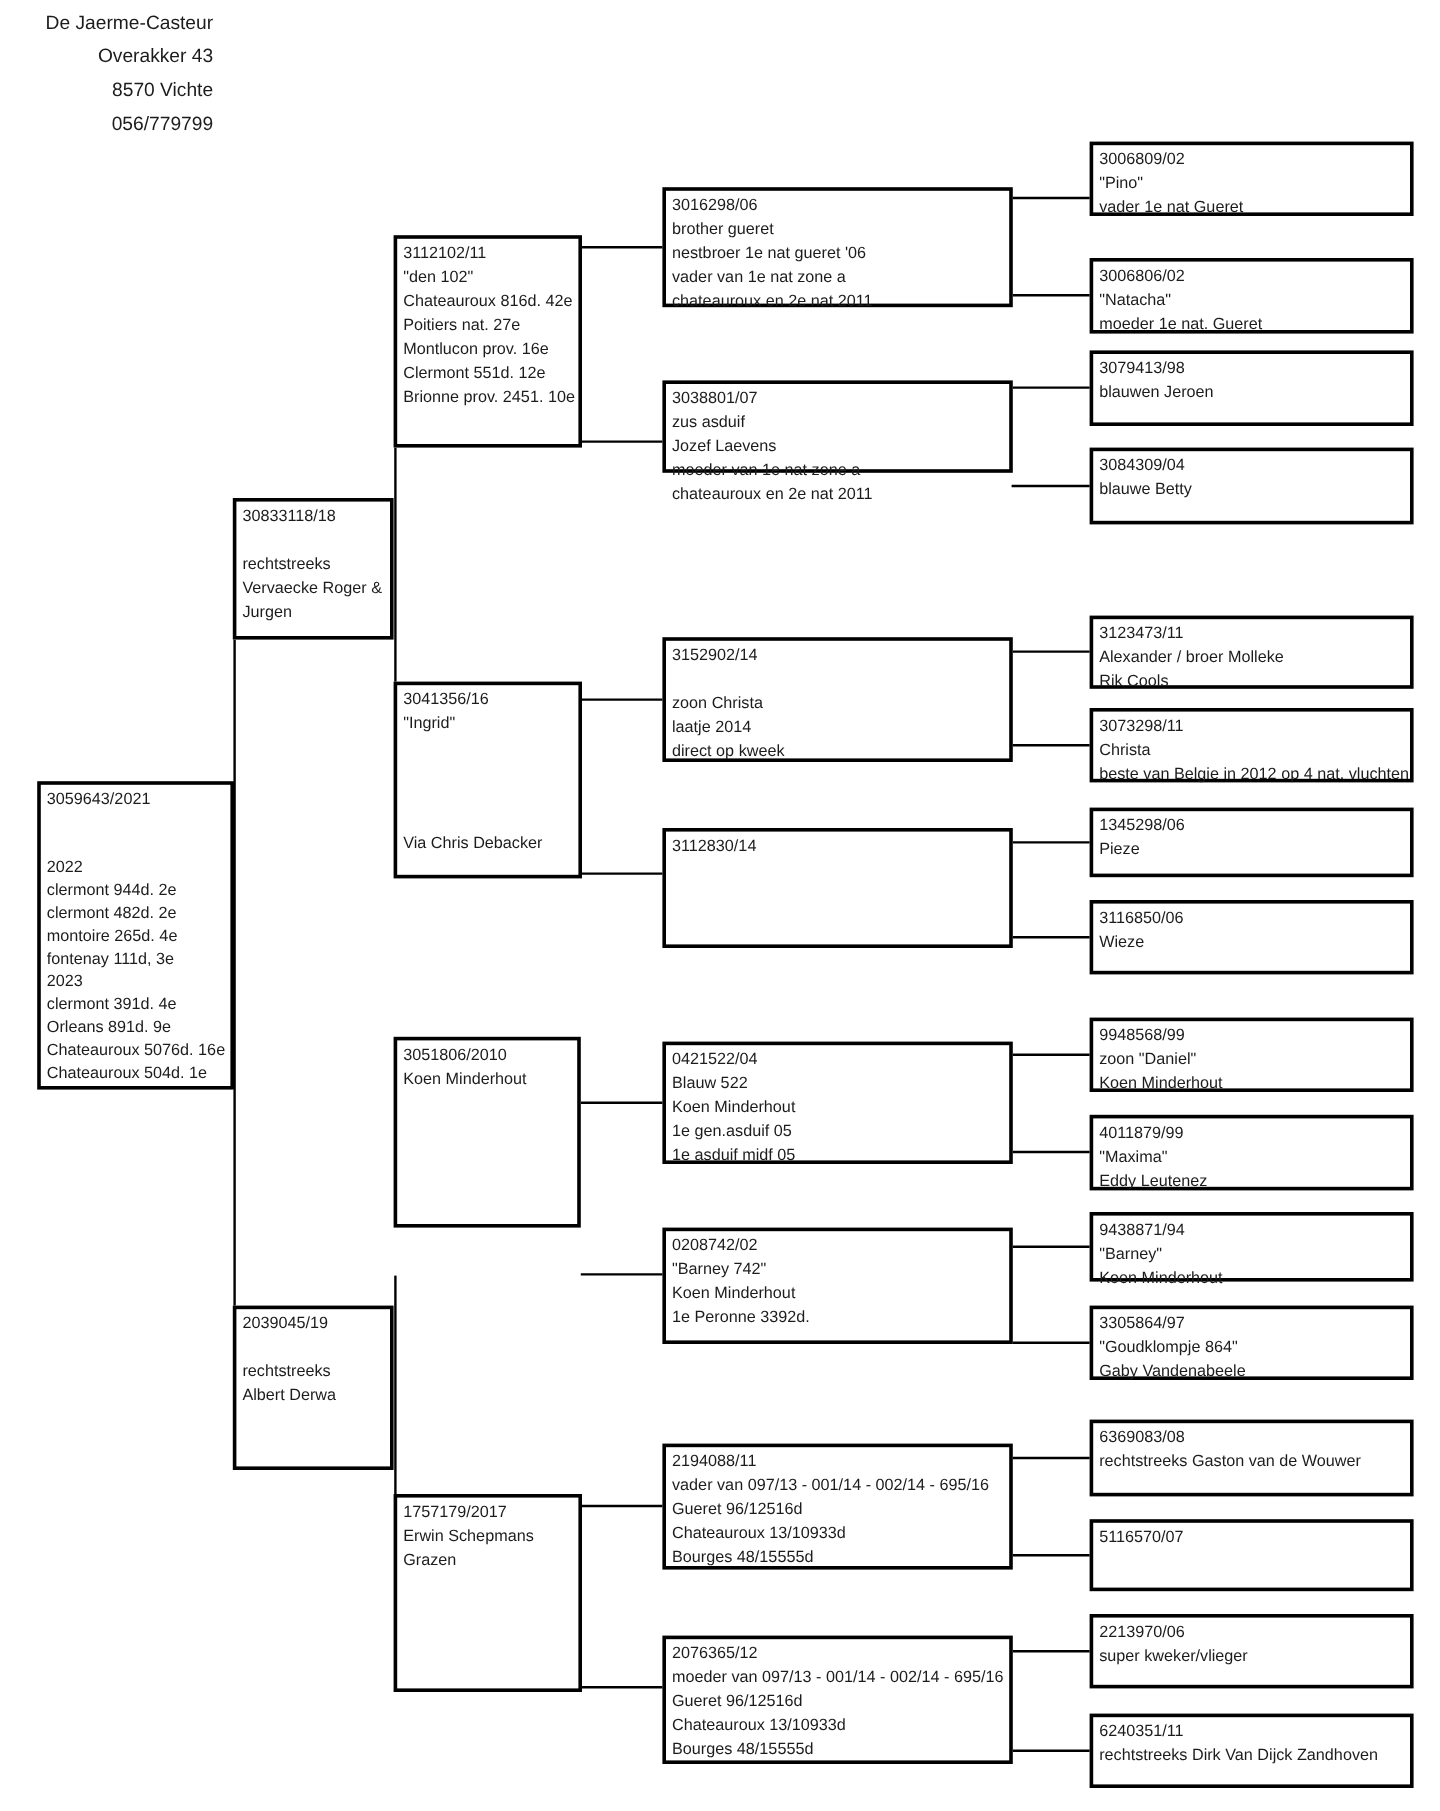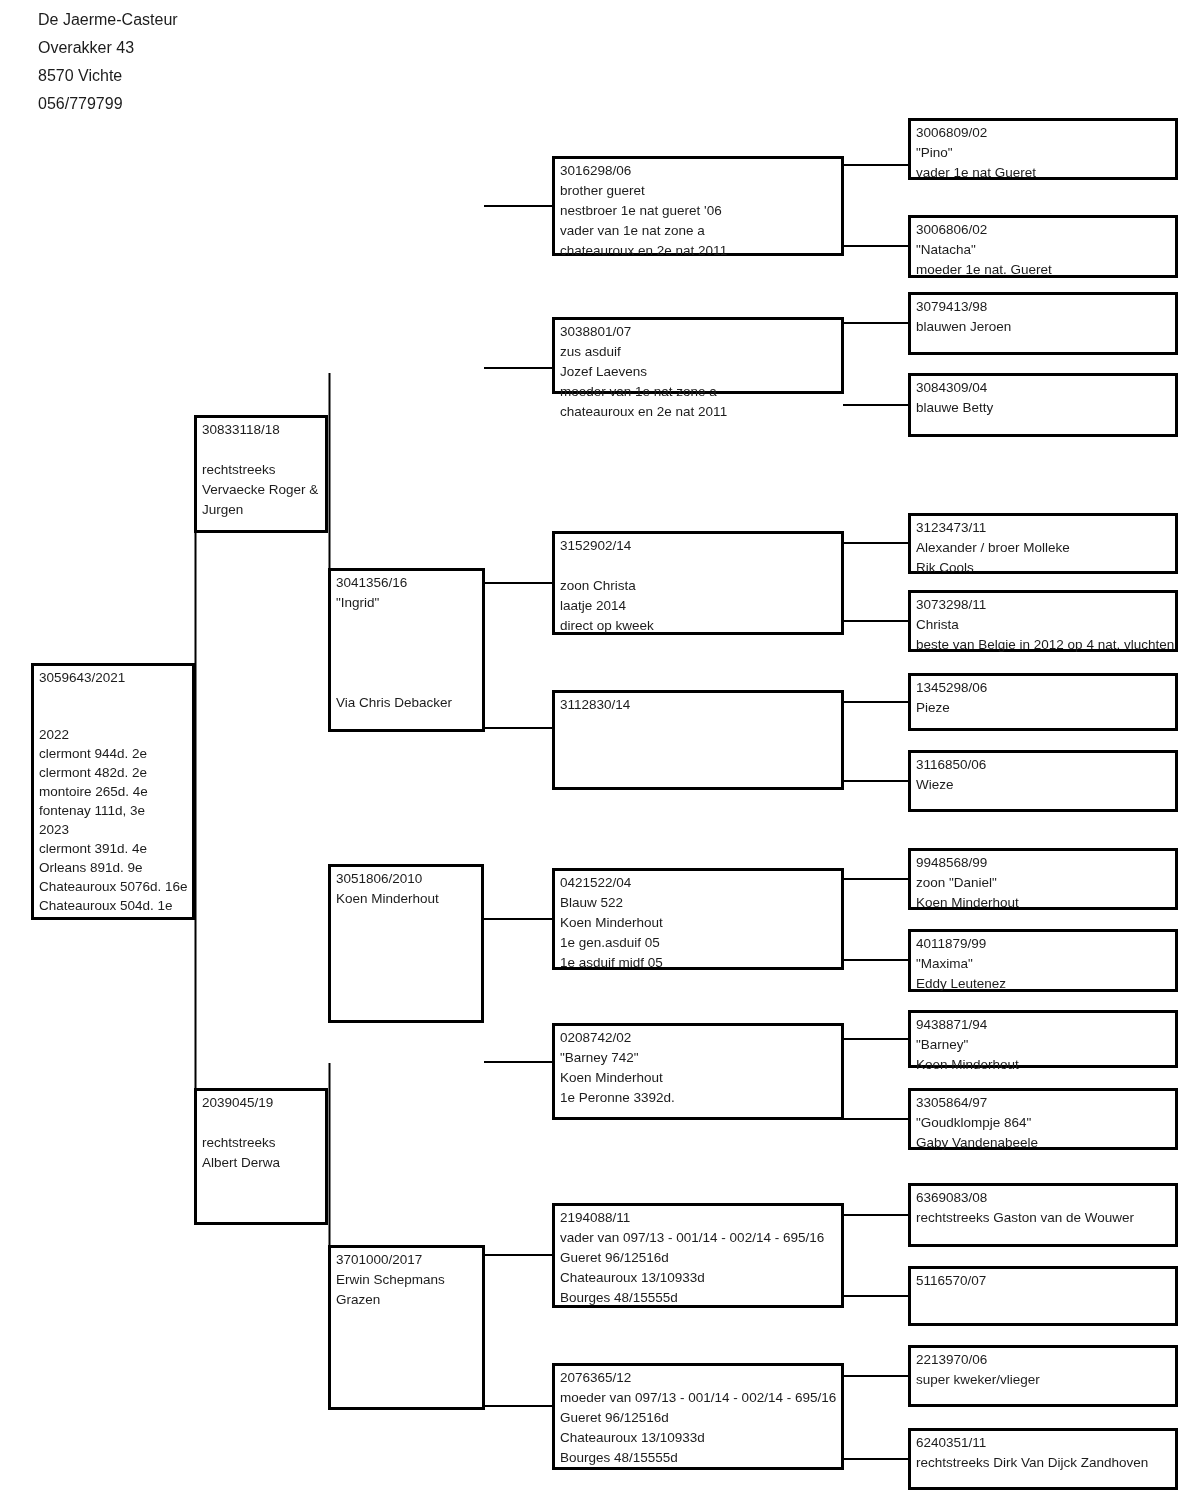--- a/index.html
+++ b/index.html
@@ -1,29 +1,29 @@
 <!DOCTYPE html>
 <html><head>
 <meta charset="utf-8">
 <style>
   html, body { margin:0; padding:0; background:#fff; }
   .canvas {
     position:relative; width:1200px; height:1509px; background:#fff;
     font-family:"Liberation Sans", sans-serif; color:#1c1c1c; overflow:hidden;
   }
   .hdr { position:absolute; left:38px; top:6px; font-size:16px; line-height:28px; }
-  .hdr div { white-space:pre; }
+  .hdr div { white-space:pre;text-align:right; }
   .wires { position:absolute; left:0; top:0; z-index:1; }
   .box {
     position:absolute; z-index:2; box-sizing:border-box;
     border:3px solid #000; background:#fff;
     padding:2px 5px; font-size:13.5px; line-height:20px;
     white-space:pre; overflow:visible;
   }
-  .subject { line-height:19px;margin-top:12px; }
+  .subject { line-height:19px; }
 </style>
 </head>
 <body>
 
 <div class="canvas">
 
   <div class="hdr">
     <div>De Jaerme-Casteur</div>
     <div>Overakker 43</div>
     <div>8570 Vichte</div>
@@ -82,30 +82,37 @@
   <div class="box" style="left:194px;top:415px;width:134px;height:118px">30833118/18
 
 rechtstreeks
 Vervaecke Roger &amp;
 Jurgen</div>
   <div class="box" style="left:194px;top:1088px;width:134px;height:137px">2039045/19
 
 rechtstreeks
 Albert Derwa</div>
 
+  <div class="box" style="left:328px;top:196px;width:157px;height:177px">3112102/11
+"den 102"
+Chateauroux 816d. 42e
+Poitiers nat. 27e
+Montlucon prov. 16e
+Clermont 551d. 12e
+Brionne prov. 2451. 10e</div>
   <div class="box" style="left:328px;top:568px;width:157px;height:164px">3041356/16
 "Ingrid"
 
 
 
 
 Via Chris Debacker</div>
   <div class="box" style="left:328px;top:864px;width:156px;height:159px">3051806/2010
 Koen Minderhout</div>
-  <div class="box" style="left:328px;top:1245px;width:157px;height:165px">3701000/2017
+  <div class="box" style="left:328px;top:1245px;width:157px;height:165px">1757179/2017
 Erwin Schepmans
 Grazen</div>
 
   <div class="box" style="left:552px;top:156px;width:292px;height:100px">3016298/06
 brother gueret
 nestbroer 1e nat gueret '06
 vader van 1e nat zone a
 chateauroux en 2e nat 2011</div>
   <div class="box" style="left:552px;top:317px;width:292px;height:77px">3038801/07
 zus asduif

